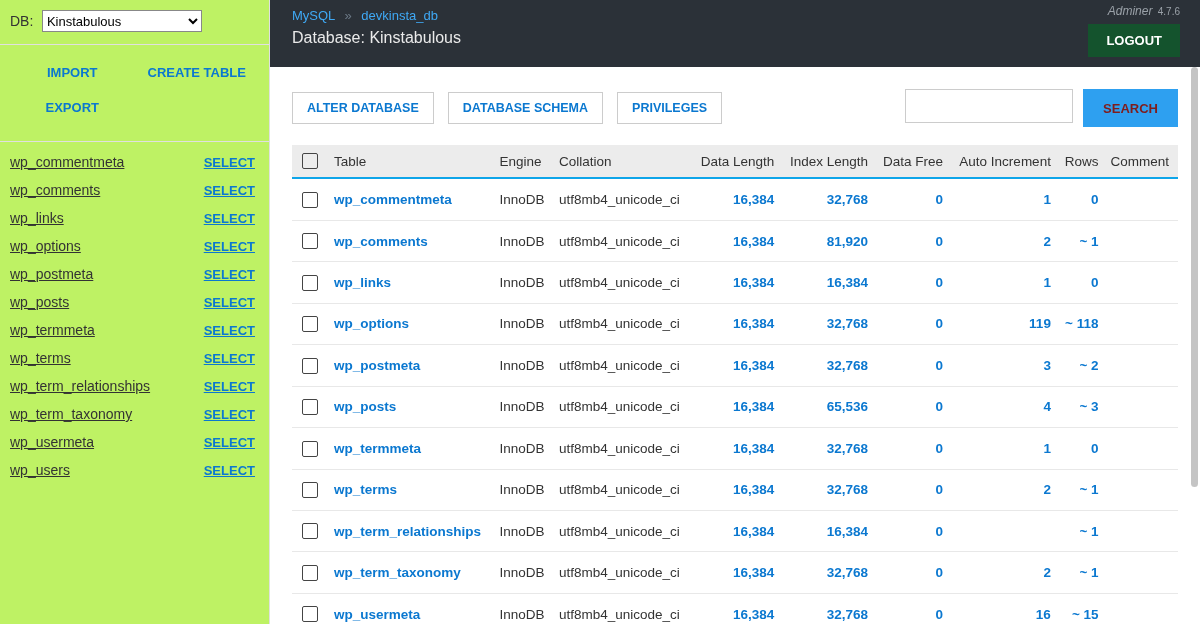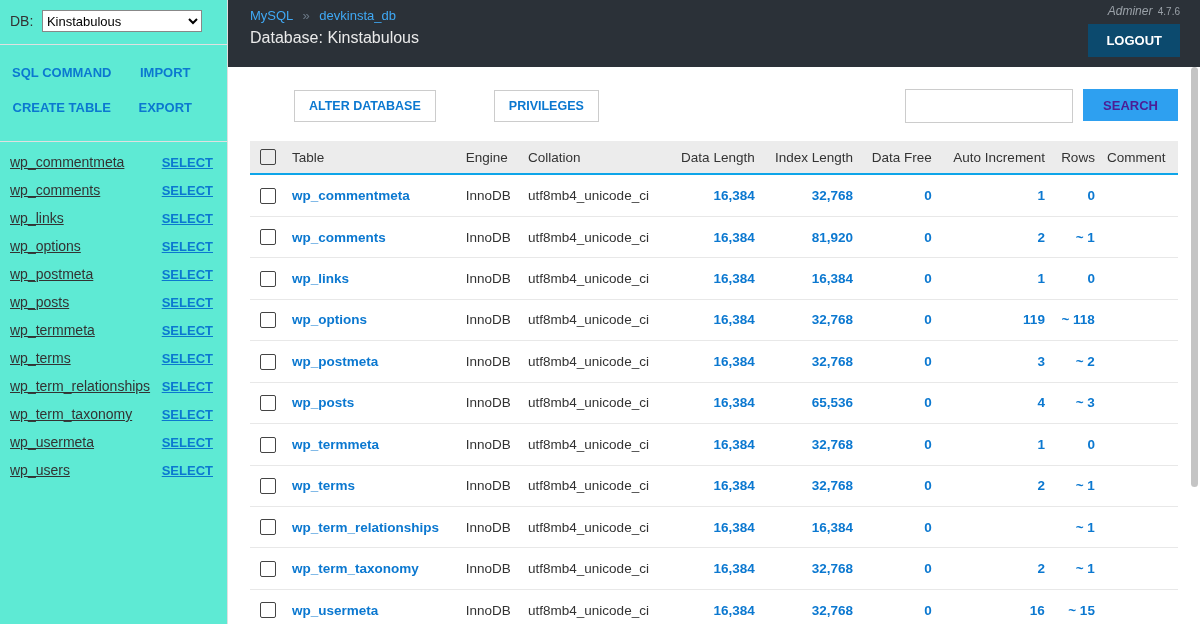--- a/index.html
+++ b/index.html
@@ -1,46 +1,46 @@
 <!DOCTYPE html>
 <html><head>
   <meta charset="utf-8">
   <style>
     * { box-sizing: border-box; margin: 0; padding: 0; }
     body { font-family: -apple-system, BlinkMacSystemFont, "Segoe UI", Arial, sans-serif; font-size: 14px; color: #333; background: #fff; }
     .app { display: flex; width: 1200px; height: 624px; }
-    .sidebar { width: 228px; border-right: 1px solid #e0e0e0; background: #5eead4; flex-shrink: 0; }
+    .sidebar { width: 270px; border-right: 1px solid #e0e0e0; background: #bef264; flex-shrink: 0; }
     .db-selector { padding: 10px 10px 12px 10px; border-bottom: 1px solid #e0e0e0; }
     .db-selector label { display: inline-block; width: 28px; font-size: 14px; }
     .db-selector select { width: 160px; height: 22px; font-size: 13px; border: 1px solid #888; background: #fff; }
     .sidebar-actions { display: flex; flex-wrap: wrap; padding: 14px 10px 12px 10px; border-bottom: 1px solid #e0e0e0; }
     .sidebar-actions a { display: inline-block; width: 50%; text-align: center; color: #0b78d0; font-weight: 700; font-size: 13px; padding: 6px 0 14px 0; text-decoration: none; }
     .sidebar-tables { padding: 6px 0 0 0; }
     .sidebar-table-row { display: flex; justify-content: space-between; align-items: center; padding: 6px 14px 6px 10px; font-size: 14px; }
     .sidebar-table-row .tname { color: #333; }
     .sidebar-table-row .sel { color: #0b78d0; font-weight: 700; font-size: 13px; }
 
     .main { flex: 1; display: flex; flex-direction: column; overflow: hidden; }
     .header { background: #2b3138; color: #fff; padding: 8px 22px 20px 22px; position: relative; }
     .breadcrumb { font-size: 13px; }
     .breadcrumb a { color: #3fa9f5; text-decoration: none; text-align: center; }
     .breadcrumb .sep { color: #6b7886; margin: 0 6px; }
     .title { font-size: 16px; font-weight: 400; color: #eaeaea; margin-top: 6px; }
     .brand { position: absolute; right: 20px; top: 4px; color: #9aa1a8; font-style: italic; font-size: 12px; }
     .brand .ver { font-size: 10px; font-style: normal; margin-left: 2px; }
-    .logout { position: absolute; right: 20px; top: 24px; background: #0c4a6e; border: none; color: #fff; font-weight: 700; font-size: 13px; padding: 9px 18px; cursor: pointer; }
+    .logout { position: absolute; right: 20px; top: 24px; background: #14532d; border: none; color: #fff; font-weight: 700; font-size: 13px; padding: 9px 18px; cursor: pointer; }
 
     .content-scroll { flex: 1; overflow-y: auto; position: relative; }
     .toolbar-row { display: flex; align-items: center; padding: 22px 22px 18px 22px; }
     .db-buttons { display: flex; gap: 14px; }
-    .btn-outline { background: #fff; border: 1px solid #ccc; padding: 8px 14px; font-size: 12.5px; font-weight: 700; color: #0b78d0; cursor: pointer; margin-left: 44px; }
+    .btn-outline { background: #fff; border: 1px solid #ccc; padding: 8px 14px; font-size: 12.5px; font-weight: 700; color: #0b78d0; cursor: pointer; }
     .spacer { flex: 1; }
     .search-wrap { display: flex; gap: 10px; }
     .search-wrap input { width: 168px; height: 34px; border: 1px solid #ccc; padding: 0 8px; }
-    .search-wrap button { background: #2ea0f0; border: none; color: #4c1d95; font-weight: 700; font-size: 13px; padding: 0 20px; height: 32px; cursor: pointer; }
+    .search-wrap button { background: #2ea0f0; border: none; color: #7f1d1d; font-weight: 700; font-size: 13px; padding: 0 20px; height: 38px; cursor: pointer; }
 
     .table-wrap { padding: 0 22px 20px 22px; }
     table { width: 100%; border-collapse: collapse; }
     thead tr { background: #ececec; }
     th { text-align: left; font-weight: 400; font-size: 13.5px; color: #333; padding: 8px 6px; border-bottom: 2px solid #0ea5e9; vertical-align: middle; }
     th.num, td.num { text-align: right; }
     td { padding: 12px 6px; border-bottom: 1px solid #e8e8e8; font-size: 13.5px; color: #333; }
     td.link { color: #0b78d0; font-weight: 700; }
     td.num { color: #0b78d0; font-weight: 700; }
     .ck { width: 36px; text-align: center; }
@@ -54,21 +54,20 @@
 
 <div class="app">
   <aside class="sidebar">
     <div class="db-selector">
       <label>DB:</label>
       <select>
         <option>Kinstabulous</option>
       </select>
     </div>
     <div class="sidebar-actions">
-      <a href="#">SQL COMMAND</a>
       <a href="#">IMPORT</a>
       <a href="#">CREATE TABLE</a>
       <a href="#">EXPORT</a>
     </div>
     <div class="sidebar-tables" id="sidebar-tables">
         <div class="sidebar-table-row">
           <a class="tname" href="#">wp_commentmeta</a>
           <a class="sel" href="#">SELECT</a>
         </div>
         <div class="sidebar-table-row">
@@ -131,20 +130,21 @@
         <a href="#">devkinsta_db</a>
       </div>
       <h1 class="title">Database: Kinstabulous</h1>
     </div>
 
     <div class="content-scroll">
       <div class="fake-scrollbar"></div>
       <div class="toolbar-row">
         <div class="db-buttons">
           <button class="btn-outline">ALTER DATABASE</button>
+          <button class="btn-outline">DATABASE SCHEMA</button>
           <button class="btn-outline">PRIVILEGES</button>
         </div>
         <div class="spacer"></div>
         <div class="search-wrap">
           <input type="text" style="">
           <button>SEARCH</button>
         </div>
       </div>
 
       <div class="table-wrap">

